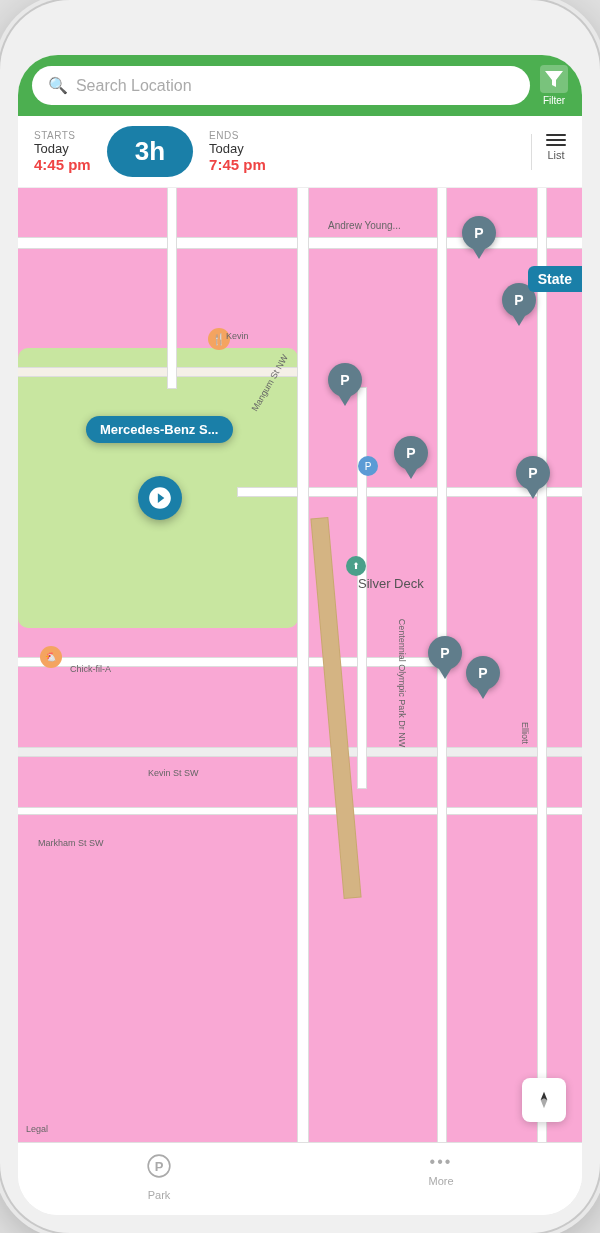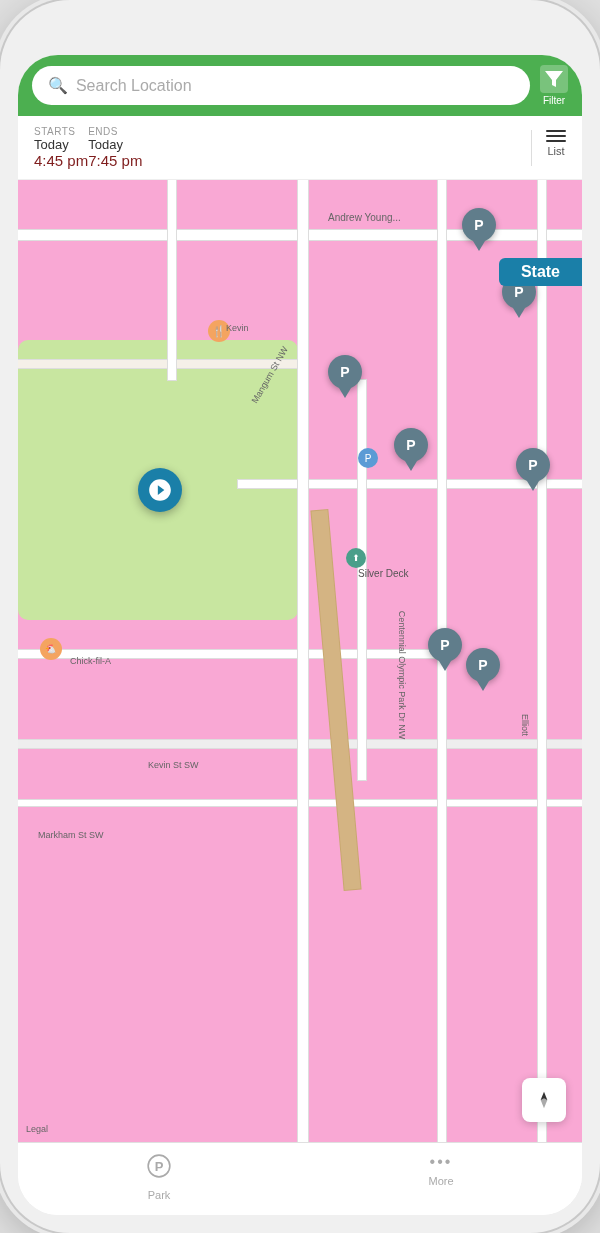--- a/index.html
+++ b/index.html
@@ -140,21 +140,21 @@
       align-items: center;
       padding: 10px 16px;
       background: #fff;
       border-bottom: 1px solid #eee;
       flex-shrink: 0;
       gap: 0;
     }
     .time-section { display: flex; flex-direction: column; }
     .time-label { font-size: 10px; color: #999; text-transform: uppercase; letter-spacing: 0.5px; }
     .time-value { font-size: 13px; color: #333; }
-    .time-value-bold { font-weight: 400; font-size: 15px; color: #7f1d1d; }
+    .time-value-bold { font-weight: 700; font-size: 15px; color: #ef4444; }
     .duration-btn {
       background: #1a7fa8;
       border-radius: 30px;
       color: #fff;
       font-size: 26px;
       font-weight: 600;
       padding: 10px 28px;
       margin: 0 16px;
       text-align: center;
       cursor: pointer;
@@ -261,22 +261,22 @@
       justify-content: center;
       box-shadow: 0 3px 10px rgba(0,0,0,0.3);
     }
 
     
     .state-label {
       position: absolute;
       background: #1a7fa8;
       color: #fff;
       border-radius: 6px;
-      padding: 5px 22px;
-      font-size: 16px;
+      padding: 5px 10px;
+      font-size: 14px;
       font-weight: 600;
     }
 
     
     .compass-btn {
       position: absolute;
       bottom: 20px;
       right: 16px;
       width: 44px; height: 44px;
       background: #fff;
@@ -327,21 +327,21 @@
     }
     .map-road-v {
       position: absolute;
       width: 8px;
       background: #fff;
       box-shadow: 0 0 0 1px #ddd;
     }
 
     .silver-deck-label {
       position: absolute;
-      font-size: 10px;
+      font-size: 13px;
       color: #555;
       text-align: right;
     }
 
     .poi-icon {
       position: absolute;
       width: 22px; height: 22px;
       border-radius: 50%;
       background: #f4a460;
       display: flex;
@@ -380,20 +380,21 @@
         </div>
       </div>
     </div>
 
     <div class="time-bar">
       <div class="time-section">
         <span class="time-label">STARTS</span>
         <span class="time-value">Today</span>
         <span class="time-value-bold">4:45 pm</span>
       </div>
+      <div class="duration-btn">3h</div>
       <div class="time-section">
         <span class="time-label">ENDS</span>
         <span class="time-value">Today</span>
         <span class="time-value-bold">7:45 pm</span>
       </div>
       <div class="time-right">
         <div class="divider-v"></div>
         <div class="list-btn">
           <div class="hamburger">
             <span></span>
@@ -480,20 +481,21 @@
           <div class="pin-tail"></div>
         </div>
 
         <div class="parking-pin" style="left:448px; top:468px;">
           <div class="pin-circle">P</div>
           <div class="pin-tail"></div>
         </div>
 
         <div class="state-label" style="right:0; top:78px; border-radius:6px 0 0 6px;">State</div>
 
+        <div class="mb-tooltip" style="left:68px; top:228px;">Mercedes-Benz S...</div>
 
         <div class="stadium-marker" style="left:120px; top:288px;">
           <svg width="26" height="26" viewBox="0 0 24 24" fill="white">
             <path d="M12 2C6.48 2 2 6.48 2 12s4.48 10 10 10 10-4.48 10-10S17.52 2 12 2zm-2 14.5v-9l6 4.5-6 4.5z"></path>
           </svg>
         </div>
 
         <div class="compass-btn">
           <svg width="20" height="20" viewBox="0 0 24 24" fill="#333">
             <path d="M12 2L8 12l4 2 4-2L12 2z"></path>

